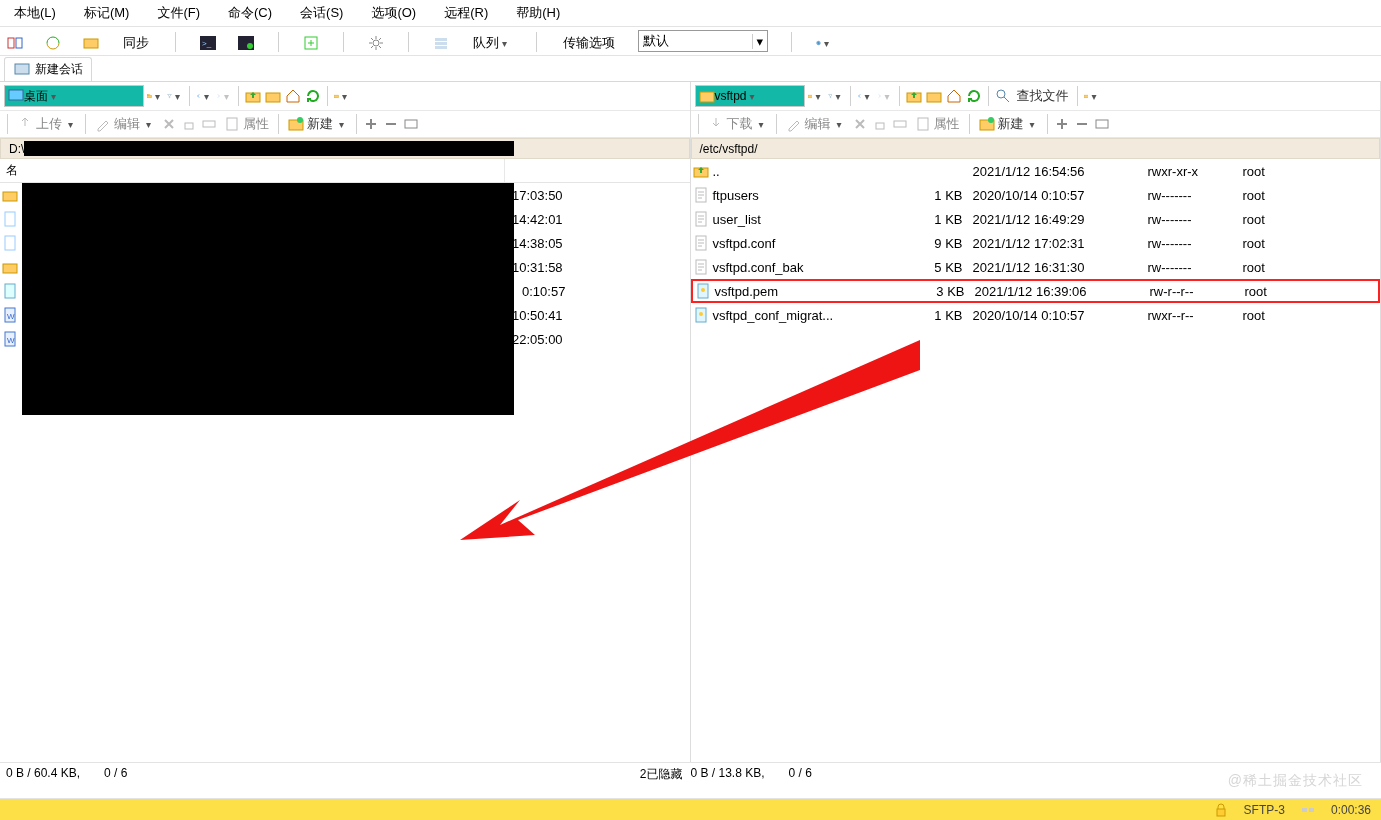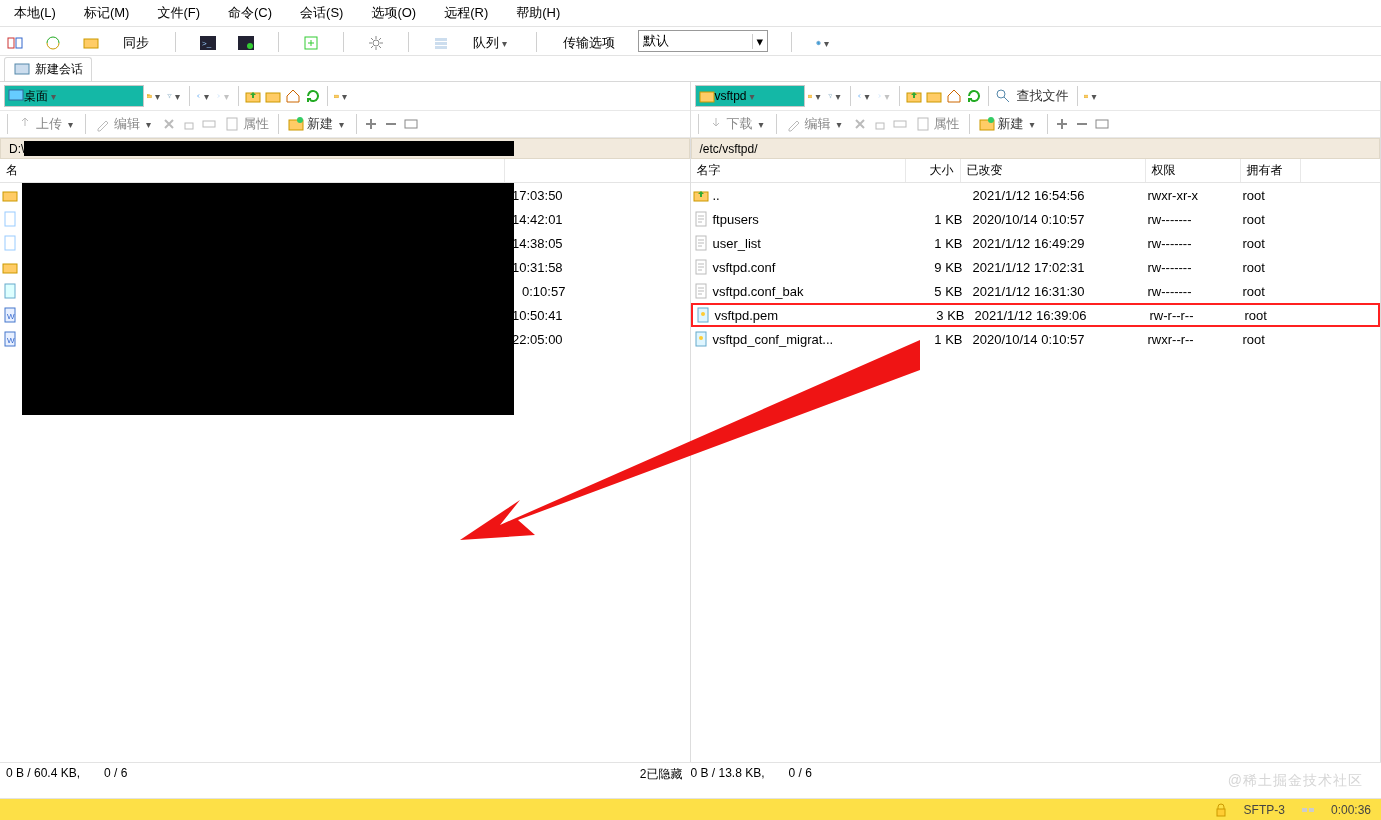--- a/index.html
+++ b/index.html
@@ -454,27 +454,20 @@
         </span>
       <span class="ico">
           <svg viewBox="0 0 16 16">
             <rect x="2" y="4" width="12" height="8" fill="none" stroke="#888"></rect>
           </svg>
         </span>
     </div>
     <div class="path-row">
         <span>/etc/vsftpd/</span>
       </div>
-    <div class="hdr-row">
-      <div class="rc-name">名字</div>
-      <div class="rc-size" style="text-align:right">大小</div>
-      <div class="rc-changed">已改变</div>
-      <div class="rc-perm">权限</div>
-      <div class="rc-owner">拥有者</div>
-    </div>
     <div style="flex:1;">
       <div id="remote-rows">
           <div class="file-row">
             <div class="rc-name c-name">
               <span class="fico"><svg viewBox="0 0 16 16">
                   <rect x="1" y="5" width="14" height="9" fill="#fc6" stroke="#c90"></rect>
                   <path d="M8 4l-3 3h2v3h2V7h2z" fill="#3a3"></path>
                 </svg></span>
               <span>..</span>
             </div>

